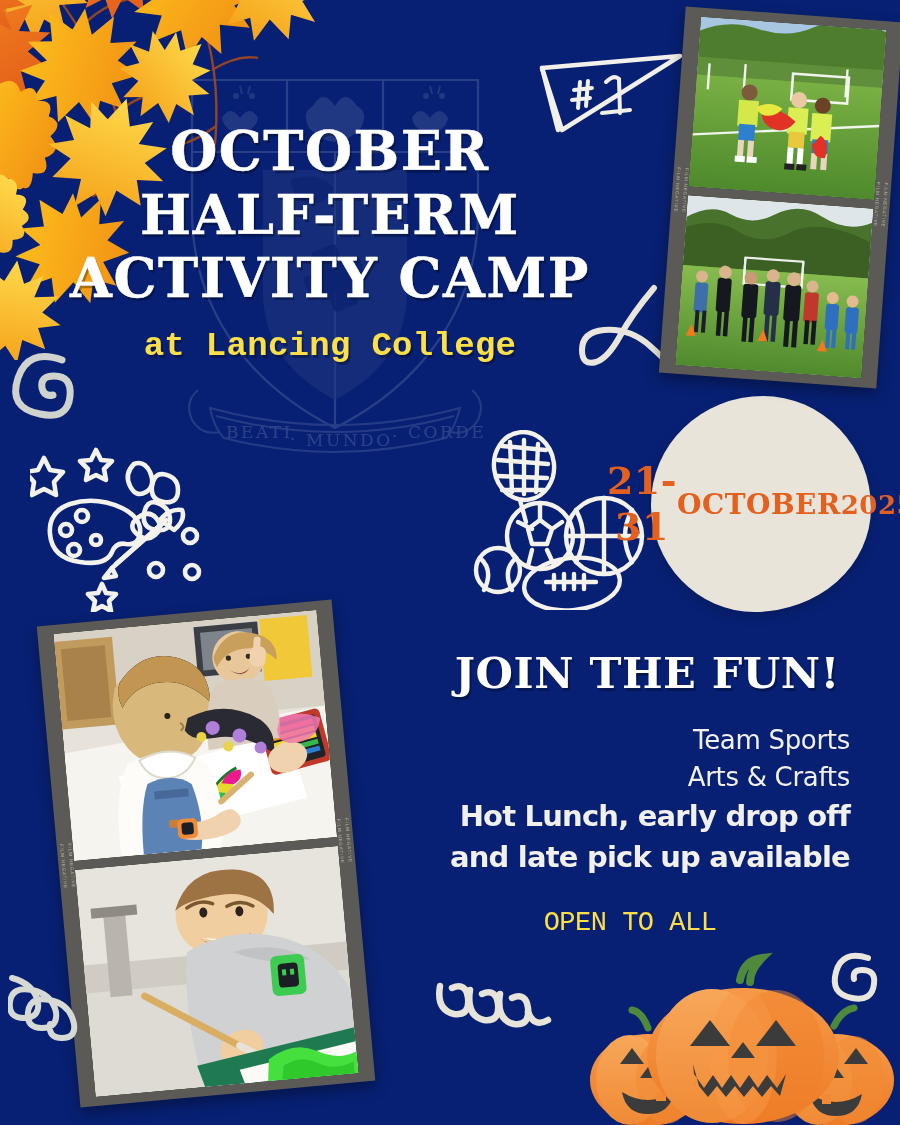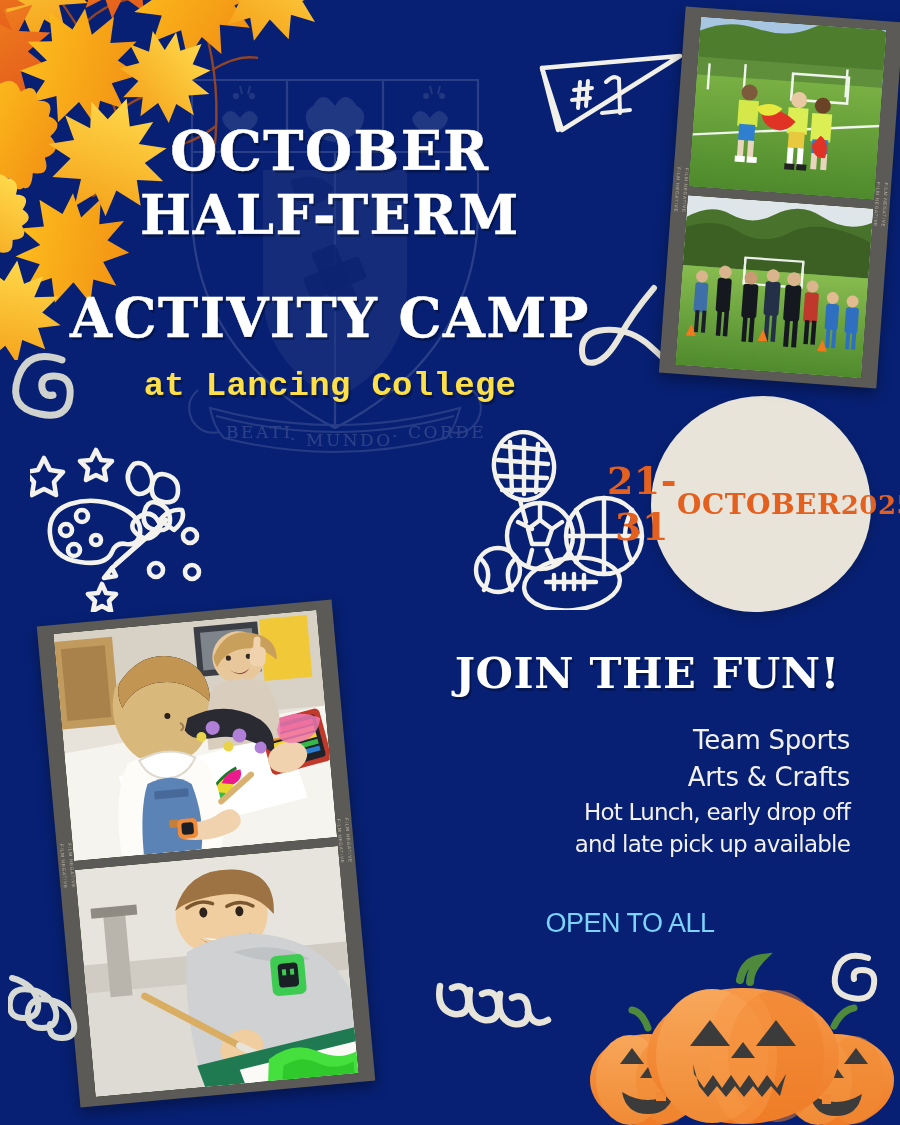--- a/index.html
+++ b/index.html
@@ -38,21 +38,21 @@
     font-family:"DejaVu Serif", serif;
     font-weight:700;
     color:#ffffff;
     letter-spacing:1.5px;
     line-height:1.18;
     text-shadow: 2px 3px 0 rgba(0,0,0,.30);
     -webkit-text-stroke: 0.5px #fff;
   }
   .t1{ font-size:54px; }
   .t2{ font-size:54px; }
-  .t3{ font-size:54px;margin-top:40px; }
+  .t3{ font-size:54px; }
   .subtitle{
     font-family:Liberation Mono, monospace;
     font-weight:700;
     font-size:34px;
     color:#fde047;
     margin-top:16px;
     letter-spacing:.3px;
     text-shadow: 2px 3px 0 rgba(0,0,0,.28);
   }
 
@@ -129,26 +129,26 @@
   }
   .copy{
     position:absolute; left:410px; top:722px; width:440px;
     text-align:right;
     font-family:"DejaVu Sans", sans-serif;
     color:#f2f0ec;
     font-size:26px;
     line-height:1.42;
     letter-spacing:-.3px;
   }
-  .copy .sm{ font-size:23px; letter-spacing:-.8px; }
+  .copy .sm{ font-size:29px; letter-spacing:-.8px;font-weight:bold; }
   .open-all{
     position:absolute; left:410px; top:908px; width:440px;
     text-align:center;
-    font-family:Liberation Sans, sans-serif;
-    color:#7dd3fc;
+    font-family:Liberation Mono, monospace;
+    color:#fde047;
     font-size:27px; letter-spacing:-.5px;
   }
 
   
   .doodle{ position:absolute; pointer-events:none; }
   #doodle-pennant{ left:520px; top:34px; width:180px; height:110px; }
   #doodle-sports{ left:468px; top:430px; width:196px; height:180px; }
   #doodle-art{ left:30px; top:432px; width:200px; height:180px; }
   #doodle-loop-right{ left:578px; top:278px; width:122px; height:124px; }
   #doodle-spiral-left{ left:0px; top:330px; width:120px; height:120px; }

